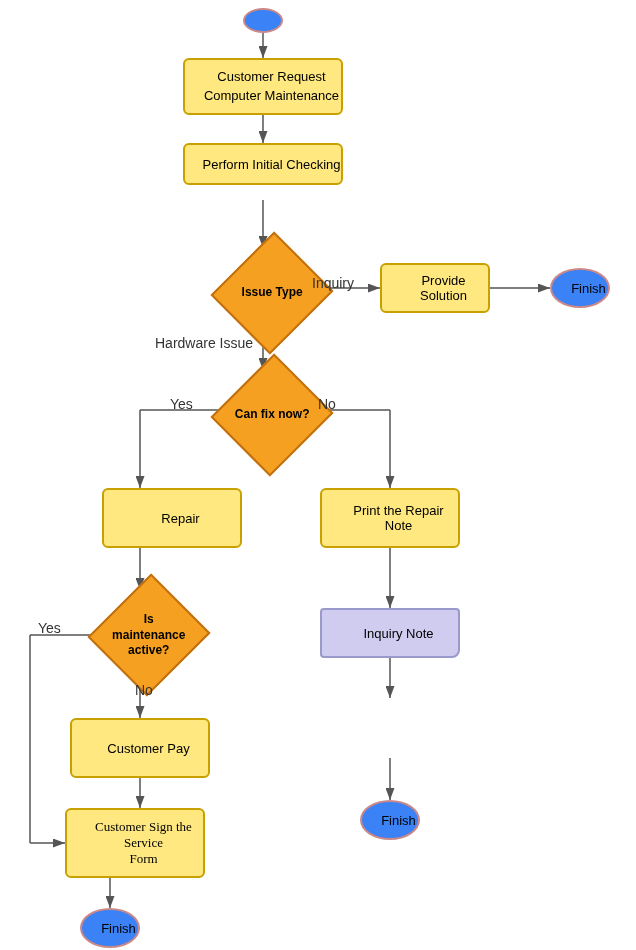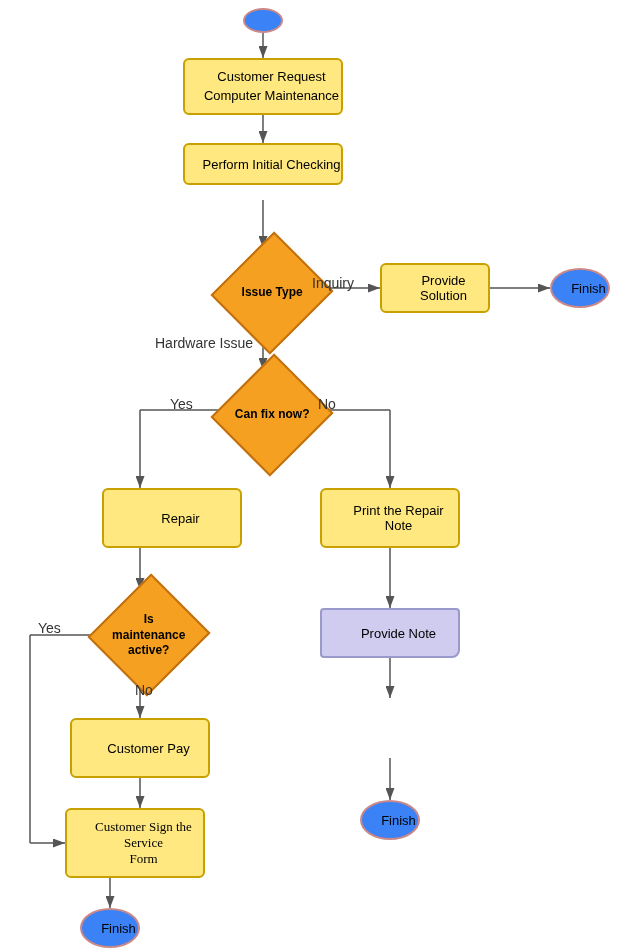--- a/index.html
+++ b/index.html
@@ -186,21 +186,21 @@
 
   <div class="arrow-label" style="left:38px; top:620px;">
     <span>Yes</span>
   </div>
 
   <div class="arrow-label" style="left:135px; top:682px;">
     <span>No</span>
   </div>
 
   <div class="node note-box" style="left:320px; top:608px; width:140px; height:50px; border-radius: 4px 4px 8px 4px;">
-    <span>Provide Note</span>
+    <span>Inquiry Note</span>
   </div>
 
   <div class="node process-box" style="left:70px; top:718px; width:140px; height:60px;">
     <span>Customer Pay</span>
   </div>
 
 
   <div class="node oval" style="left:360px; top:800px; width:60px; height:40px;">
     <span>Finish</span>
   </div>

